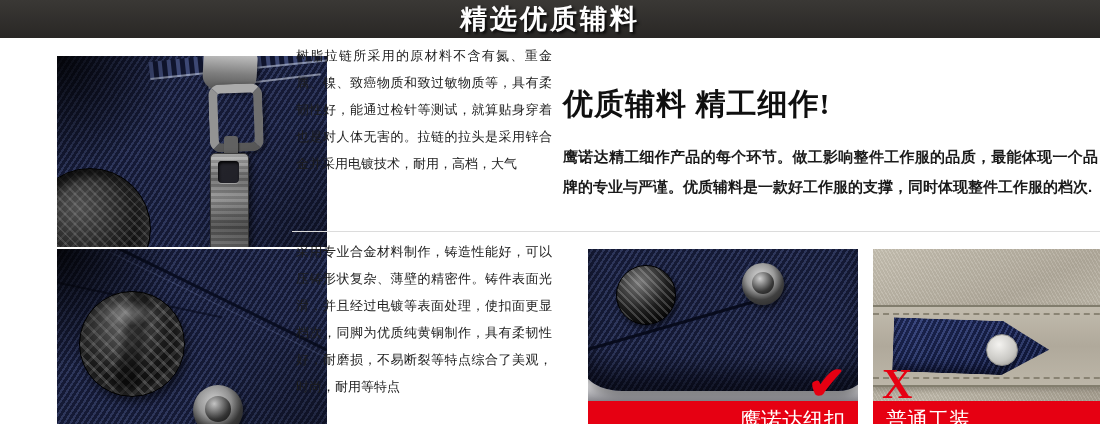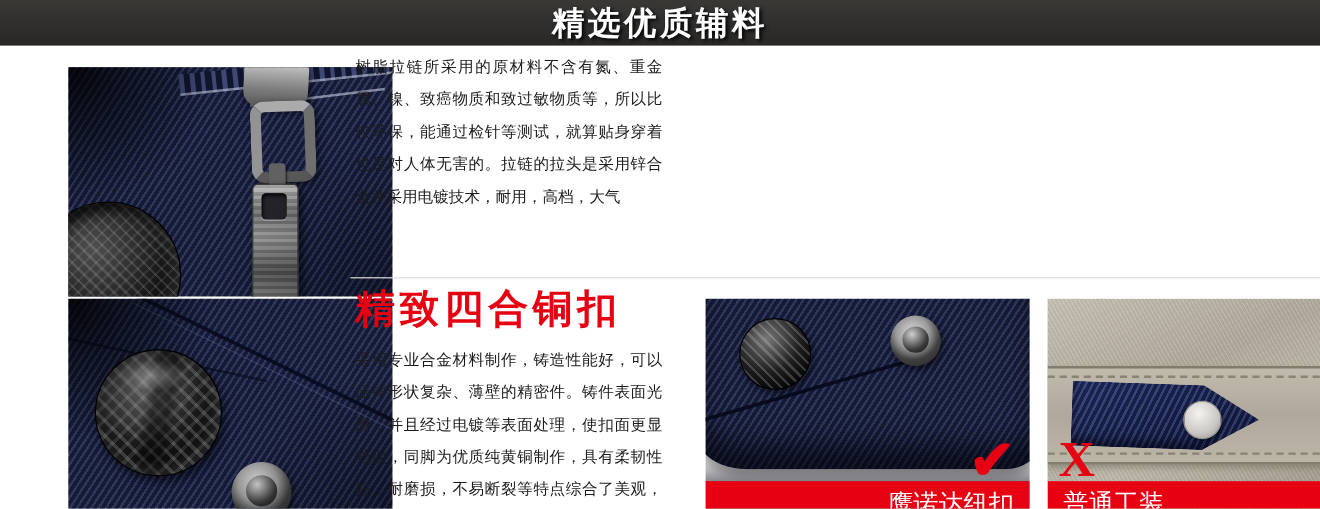--- a/index.html
+++ b/index.html
@@ -152,36 +152,39 @@
     <div class="p1-slider"></div>
     <div class="p1-loop"></div>
     <div class="p1-link"></div>
     <div class="p1-tab">
       <div class="p1-tab-hole"></div>
     </div>
     <div class="vignette"></div>
   </figure>
 
   <section class="block block-zipper">
-    <p class="cn-body">树脂拉链所采用的原材料不含有氮、重金属、镍、致癌物质和致过敏物质等，所以比较环保，能通过检针等测试，就算贴身穿着也是对人体无害的。拉链的拉头是采用锌合金并采用电镀技术，耐用，高档，大气</p>
+    <p class="cn-body">树脂拉链所采用的原材料不含有氮、重金属、镍、致癌物质和致过敏物质等，具有柔韧性好，能通过检针等测试，就算贴身穿着也是对人体无害的。拉链的拉头是采用锌合金并采用电镀技术，耐用，高档，大气</p>
   </section>
 
+  <section class="block-quality">
+    <h1 class="serif-title">优质辅料 精工细作!</h1>
+    <p class="quality-body">鹰诺达精工细作产品的每个环节。做工影响整件工作服的品质，最能体现一个品牌的专业与严谨。优质辅料是一款好工作服的支撑，同时体现整件工作服的档次.</p>
+  </section>
 
   <div class="hr-divider"></div>
 
   <figure class="photo photo2 navy">
     <div class="p2-seam"></div>
     <div class="p2-seam2"></div>
     <div class="p2-bigbutton"></div>
     <div class="snap p2-snap"></div>
     <div class="vignette"></div>
   </figure>
 
   <section class="block block-copper">
-    <h2 class="red-title">精致四合铜扣</h2>
     <p class="cn-body">采用专业合金材料制作，铸造性能好，可以压铸形状复杂、薄壁的精密件。铸件表面光滑，并且经过电镀等表面处理，使扣面更显档次，同脚为优质纯黄铜制作，具有柔韧性好，耐磨损，不易断裂等特点综合了美观，时尚，耐用等特点</p>
   </section>
 
   <figure class="photo photo3">
     <div class="p3-garment">
       <div class="p3-flapline"></div>
       <div class="p3-bigbutton"></div>
       <div class="snap p3-snap"></div>
     </div>
     <span class="mark p3-check">✔</span>

